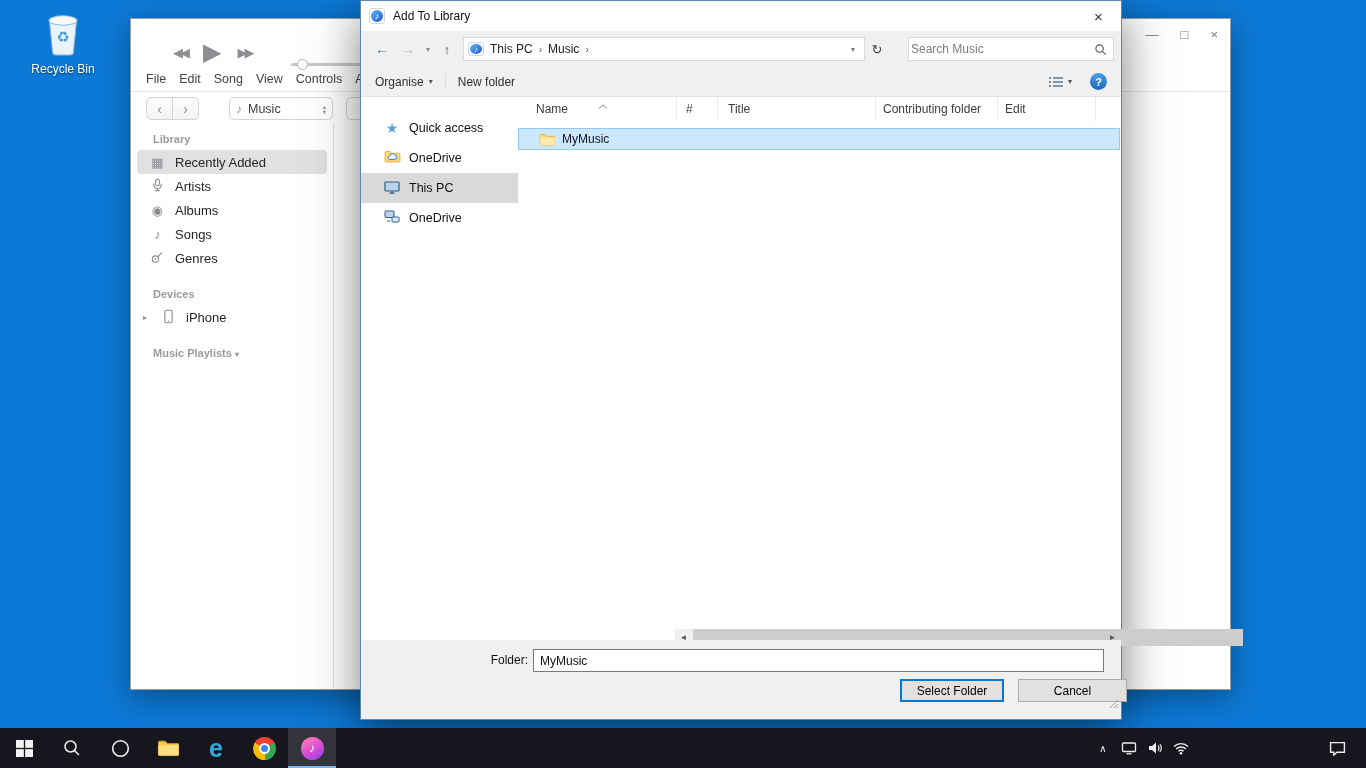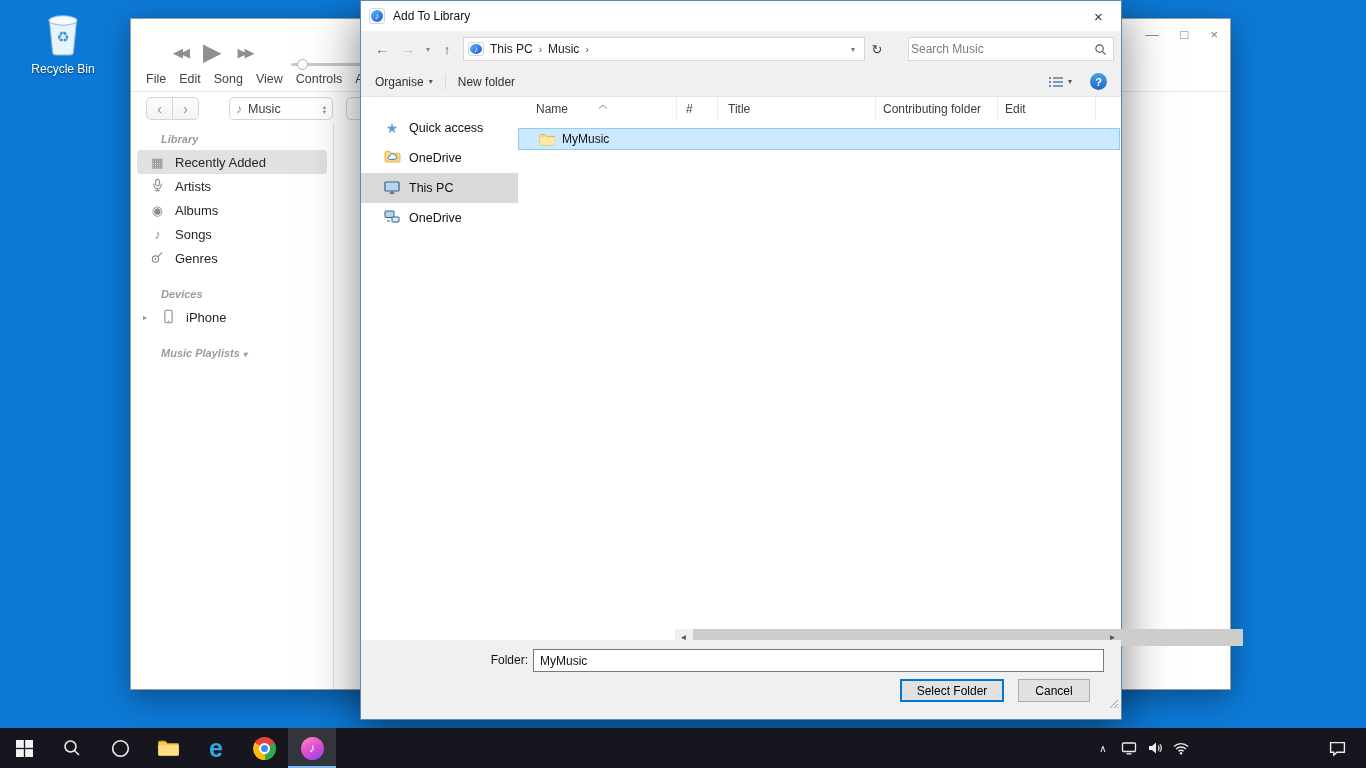--- a/index.html
+++ b/index.html
@@ -39,21 +39,21 @@
     border:1px solid #d4d4d8; border-radius:5px; background:#fff; display:flex;
     align-items:center; gap:6px; padding:0 6px; font-size:12.5px; color:#3a3a3c; }
   .media-pick .note { color:#8e8e93; font-size:12px; }
   .media-pick .arrows { margin-left:auto; display:flex; flex-direction:column;
     font-size:6.5px; line-height:5px; color:#8e8e93; }
   .partial-btn { position:absolute; left:215px; top:78px; width:36px; height:23px;
     border:1px solid #d4d4d8; border-radius:5px; background:#fff; }
 
   .sidebar { position:absolute; left:0; top:104px; bottom:0; width:203px;
     border-right:1px solid #e3e3e5; background:#fff; padding-top:4px; }
-  .sb-header { margin:6px 30px 5px; font-size:11px; font-weight:bold; color:#9a9aa0;font-style:italic; }
+  .sb-header { margin:6px 22px 5px; font-size:11px; font-weight:bold; color:#9a9aa0; }
   .sb-header .chev { font-size:8px; color:#9a9aa0; margin-left:3px; }
   .sb-item { height:24px; margin:0 6px; border-radius:4px; display:flex;
     align-items:center; padding-left:12px; gap:9px; font-size:13px; color:#262628; }
   .sb-item.selected { background:#e1e1e3; }
   .sb-ico { width:17px; text-align:center; color:#8a8a8f; font-size:13px; line-height:13px; flex:0 0 17px; }
   .sb-item.device { padding-left:2px; }
   .disclosure { width:12px; text-align:center; color:#8e8e93; font-size:8px; }
 
   
   .dialog { position:absolute; left:360px; top:0; width:762px; height:720px;
@@ -133,21 +133,21 @@
   .folder-label { position:absolute; left:60px; top:13px; width:107px; text-align:right;
     font-size:12px; color:#111; }
   .folder-input { position:absolute; left:172px; top:9px; width:571px; height:23px;
     border:1px solid #7a7a7a; background:#fff; font-size:12px; padding:0 6px;
     font-family:"Liberation Sans",sans-serif; color:#111; outline:none; }
   .dlg-btn { position:absolute; top:39px; height:23px; font-size:12px; color:#000000;
     display:flex; align-items:center; justify-content:center;
     font-family:"Liberation Sans",sans-serif; }
   .btn-select { left:539px; width:104px; background:#e1e1e1; border:1px solid #0078d7;
     box-shadow:inset 0 0 0 1px #0078d7; }
-  .btn-cancel { left:657px; width:72px; background:#e1e1e1; border:1px solid #acacac; }
+  .btn-cancel { left:657px; width:109px; background:#e1e1e1; border:1px solid #acacac; }
   .grip { position:absolute; right:2px; bottom:2px; }
 
   
   .taskbar { position:absolute; left:0; bottom:0; width:1366px; height:40px;
     background:#16161f; display:flex; align-items:stretch; z-index:50; }
   .tb-btn { width:48px; display:flex; align-items:center; justify-content:center; }
   .tb-btn.active { background:rgba(255,255,255,.13); box-shadow:inset 0 -2px 0 #76b9ed; }
   .edge-e { font-size:25px; font-weight:bold; color:#31a8e0; line-height:25px; }
   .chrome { width:23px; height:23px; border-radius:50%;
     background:conic-gradient(from -60deg,#ea4335 0 120deg,#34a853 120deg 240deg,#fbbc05 240deg 360deg);

